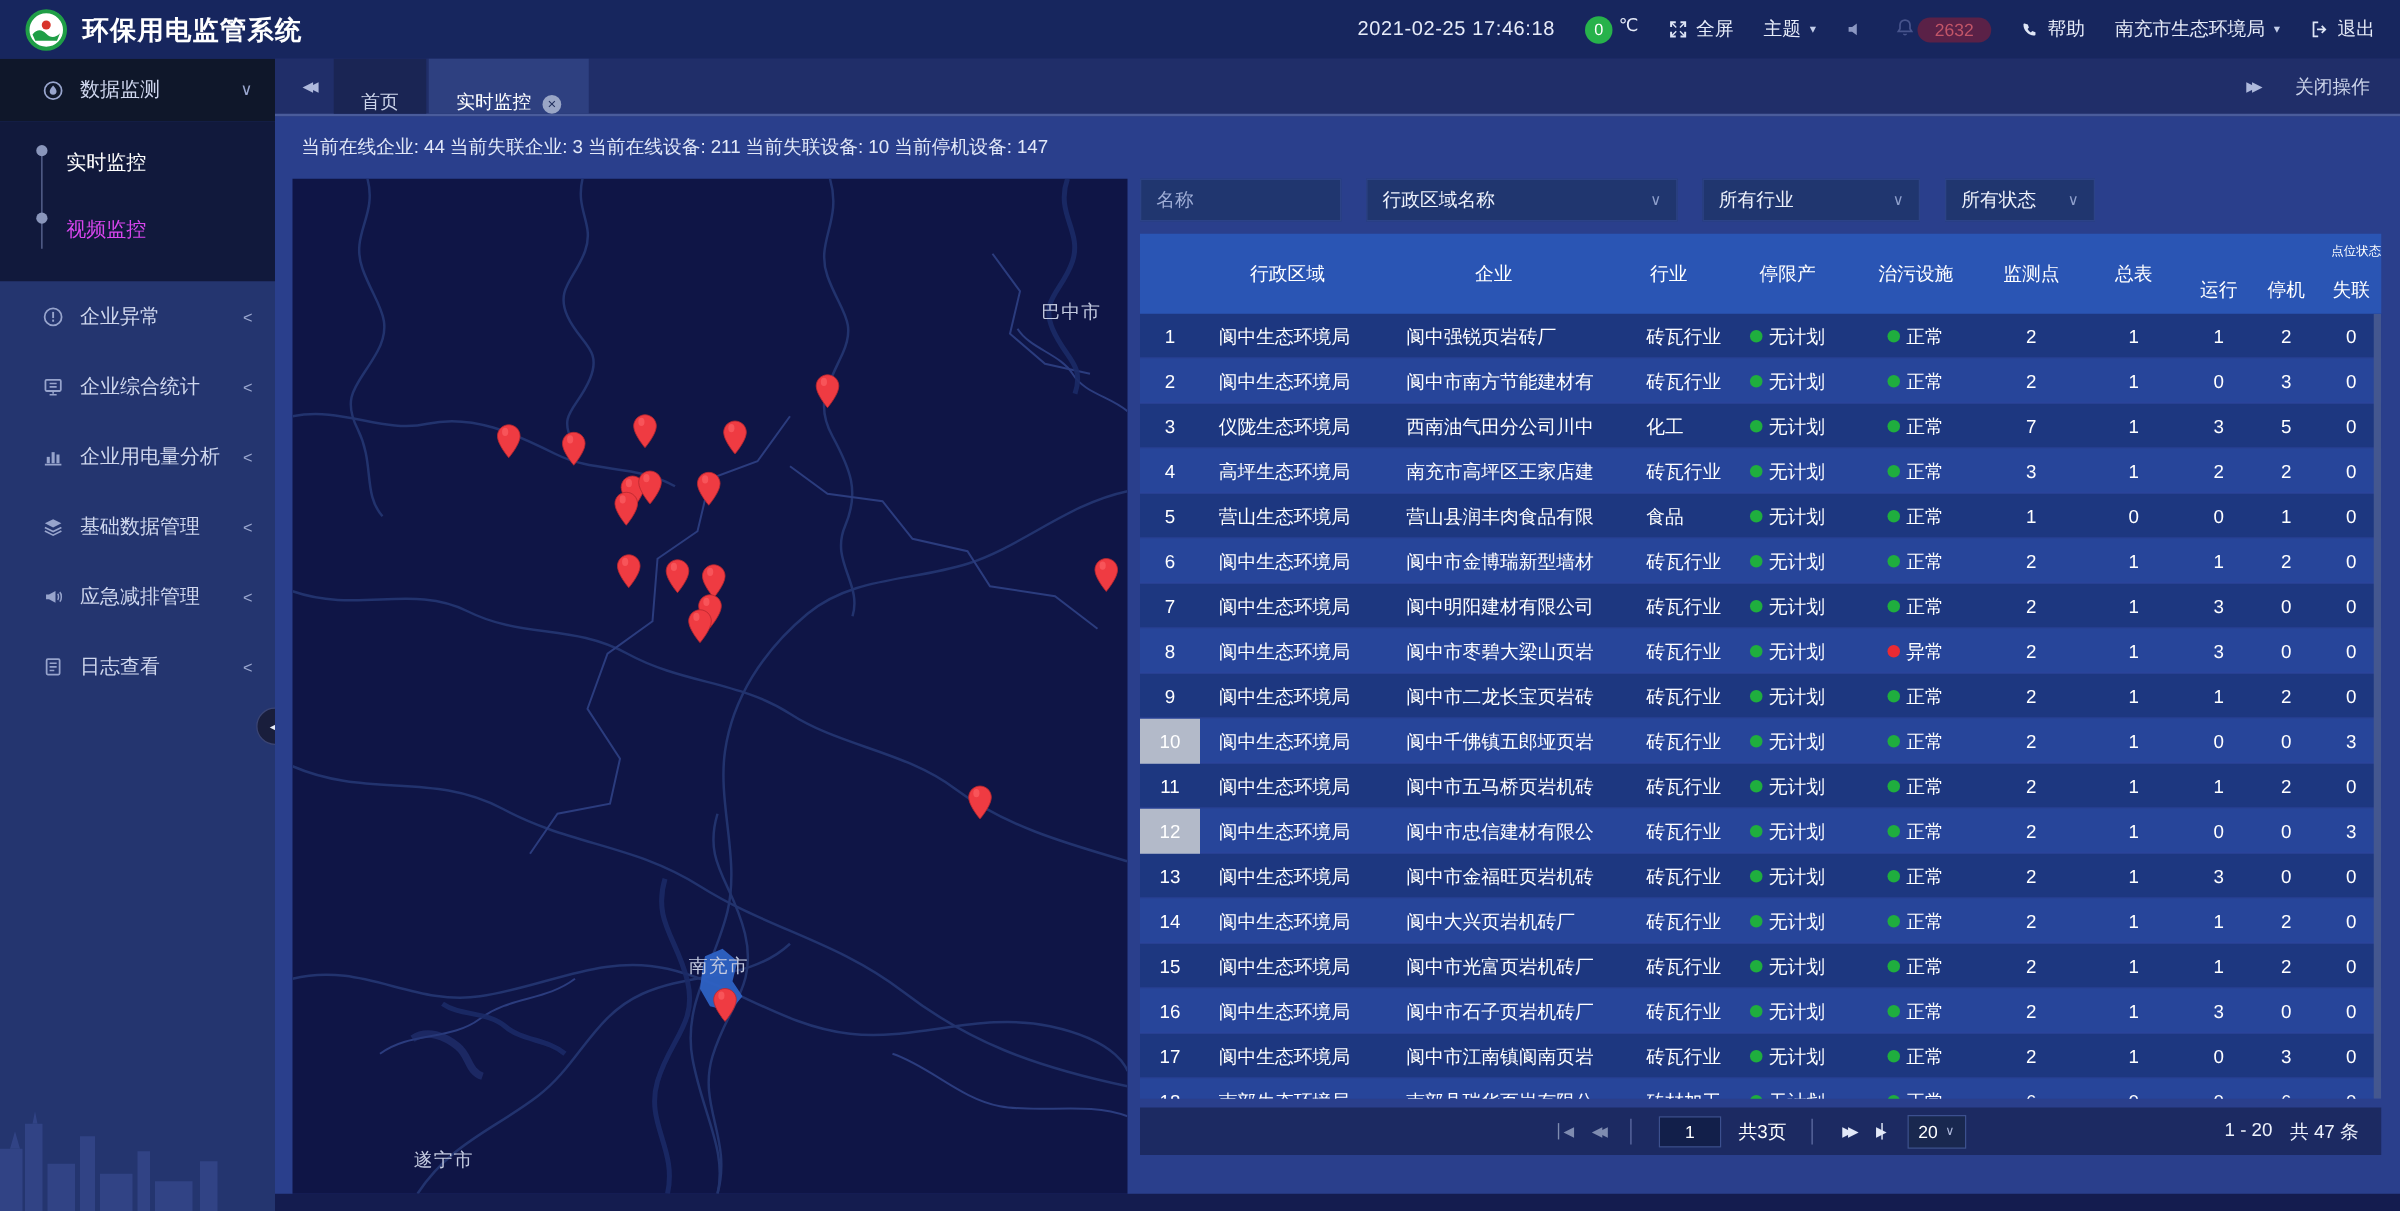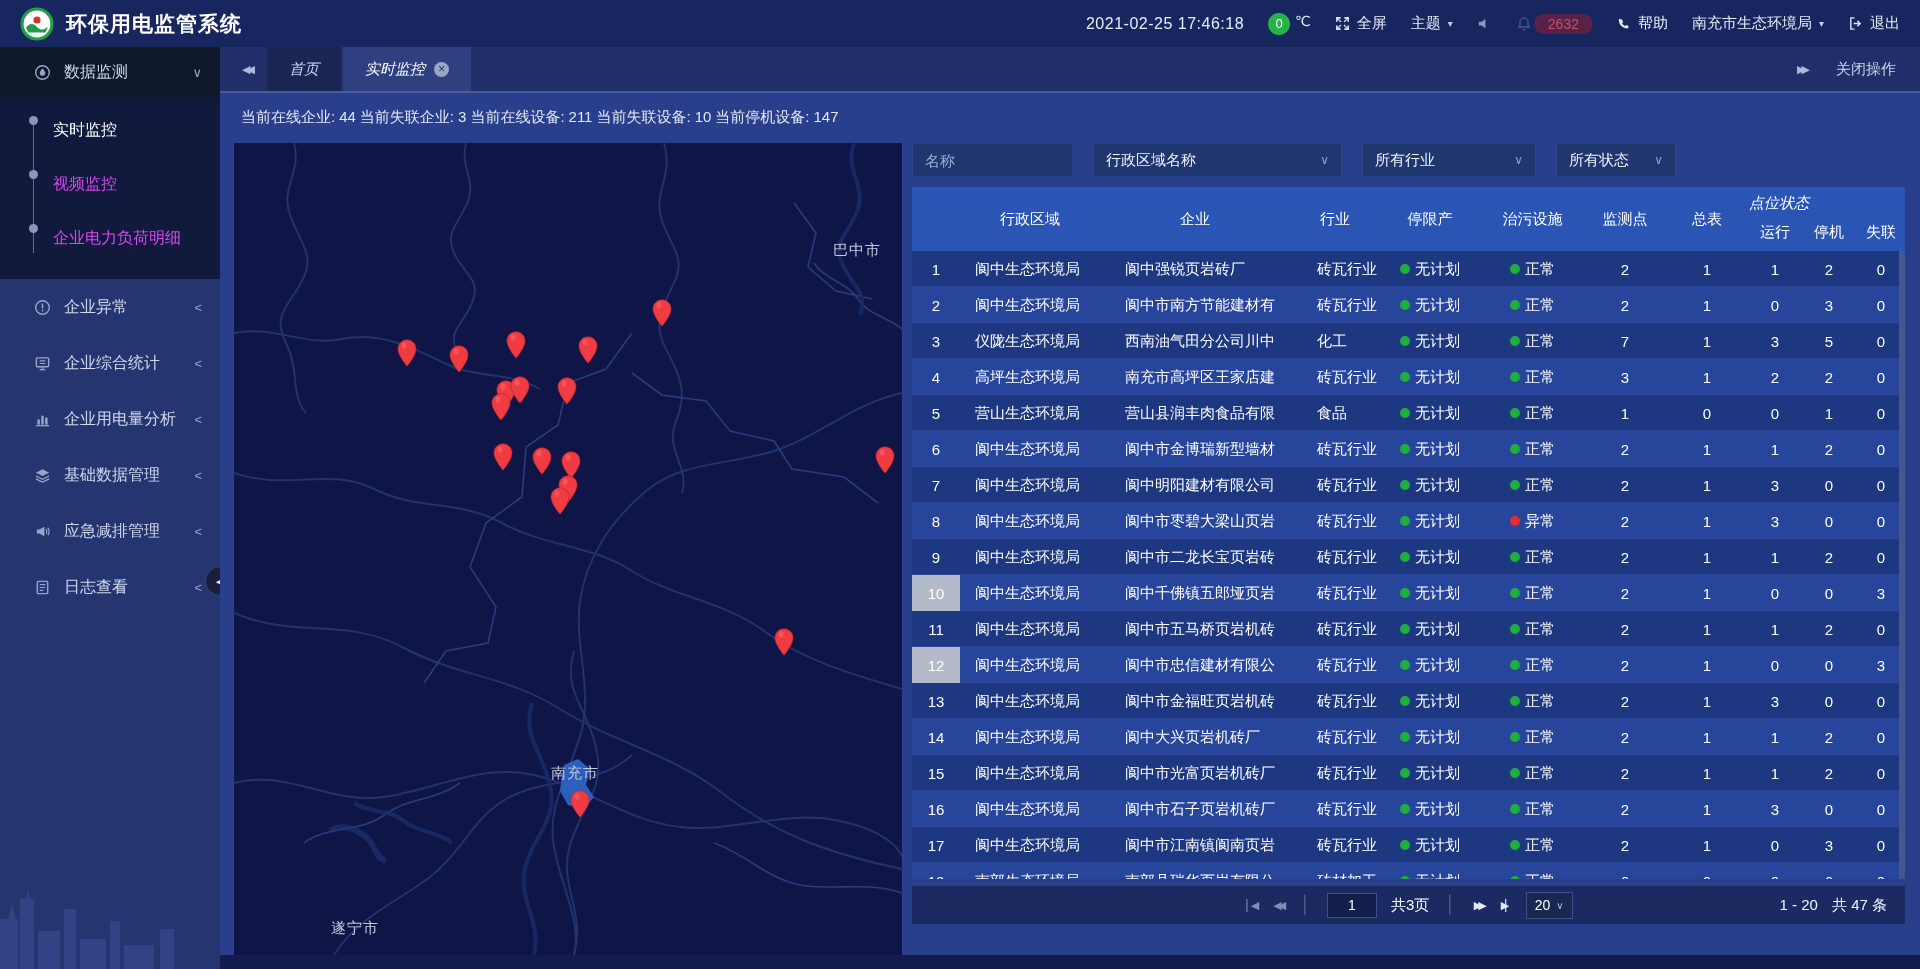--- a/index.html
+++ b/index.html
@@ -17,21 +17,21 @@
   .app-title{font-size:21px;font-weight:bold;letter-spacing:1px;margin:0;color:#fff;}
   .header-right{margin-left:auto;display:flex;align-items:center;gap:24px;font-size:15px;color:#e7ecf9;}
   .datetime{font-size:16px;letter-spacing:.5px;}
   .temp{display:flex;align-items:center;gap:5px;}
   .temp-badge{width:22px;height:22px;border-radius:50%;background:#27b24b;color:#fff;font-size:13px;display:flex;align-items:center;justify-content:center;}
   .temp-unit{font-size:14px;position:relative;top:-3px;}
   .hbtn{display:flex;align-items:center;gap:7px;cursor:pointer;white-space:nowrap;}
   .hbtn svg{color:#dfe6f6;}
   .caret{font-size:10px;color:#c3cdea;}
   .mute svg{color:#8b97c2;}
-  .notif{display:flex;align-items:center;gap:2px;}
+  .notif{display:flex;align-items:flex-start;gap:2px;}
   .notif .bell{color:#47548c;}
   .notif-badge{background:#5a2147;color:#c25568;border-radius:11px;padding:2px 14px;font-size:14px;}
 
   
   .main{display:flex;height:922px;}
   aside.sidebar{width:220px;flex:0 0 220px;background:#24356f;position:relative;overflow:hidden;}
   .content{flex:1;background:#2a3f8c;display:flex;flex-direction:column;min-width:0;}
 
   
   .side-item{height:56px;display:flex;align-items:center;padding:0 18px 0 34px;box-sizing:border-box;color:#cfd7ee;font-size:16px;cursor:pointer;}
@@ -41,21 +41,21 @@
   .side-sub{background:#11193c;position:relative;padding:6px 0 14px 0;}
   .side-sub .rail{position:absolute;left:33px;top:26px;bottom:26px;width:1px;background:#626e99;}
   .sub-item{height:54px;display:flex;align-items:center;padding-left:53px;position:relative;color:#d946ef;font-size:16px;cursor:pointer;}
   .sub-item .dot{position:absolute;left:29px;top:50%;margin-top:-14px;width:9px;height:9px;border-radius:50%;background:#8a96bb;}
   .sub-item.active{color:#ffffff;}
   .skyline{position:absolute;bottom:0;left:0;width:220px;opacity:.5;}
 
   
   .tabbar{height:46px;background:#202e69;display:flex;align-items:stretch;border-bottom:2px solid #4a5c9b;box-sizing:border-box;}
   .tab-arrow{display:flex;align-items:center;padding:0 16px 0 22px;color:#aeb9dc;font-size:11px;letter-spacing:-4px;cursor:pointer;}
-  .tab{display:flex;align-items:center;padding:0 22px;font-size:15px;color:#ccd4ea;background:#1a2554;margin-right:2px;cursor:pointer;white-space:nowrap;font-style:italic;}
+  .tab{display:flex;align-items:flex-end;padding:0 22px;font-size:15px;color:#ccd4ea;background:#1a2554;margin-right:2px;cursor:pointer;white-space:nowrap;}
   .tab.active{background:#2e4080;color:#fff;}
   .tab-close{margin-left:9px;width:15px;height:15px;border-radius:50%;background:#9aa6c6;color:#23315f;font-size:12px;line-height:15px;text-align:center;}
   .tabbar-right{margin-left:auto;display:flex;align-items:center;gap:30px;padding-right:24px;color:#ccd4ea;font-size:15px;}
 
   
   .status-bar{height:48px;display:flex;align-items:center;padding-left:17px;font-size:15px;color:#e2e8f8;}
   .status-item span{margin-left:4px;}
 
   
   .work{height:814px;display:flex;padding:2px 0 0 14px;box-sizing:border-box;gap:10px;}
@@ -73,21 +73,21 @@
   .f-select{display:flex;align-items:center;background:#20366f;border:1px solid #2c4386;padding:0 12px;box-sizing:border-box;font-size:15px;color:#eef2fc;cursor:pointer;}
   .f-select .sel-caret{margin-left:auto;color:#8fa0cc;font-size:12px;padding-left:14px;}
   .f-region{width:249px;}
   .f-industry{width:174px;}
   .f-status{width:120px;}
 
   .grid-cols{display:grid;grid-template-columns:48px 140px 190px 90px 100px 105px 80px 84px 52px 56px 48px;}
   .tbl-header{height:64px;background:#2a55b4;position:relative;font-size:15px;color:#fff;}
   .tbl-header .hcell{display:flex;align-items:center;justify-content:center;height:64px;}
   .tbl-header .hcell.sub{align-items:flex-end;padding-bottom:9px;box-sizing:border-box;}
-  .group-label{position:absolute;right:0;top:7px;width:156px;text-align:left;font-style:italic;font-size:15px;}
+  .group-label{position:absolute;right:0;top:7px;width:156px;text-align:right;font-size:10px;}
 
   .tbl-body{height:628px;overflow:hidden;position:relative;}
   .t-row{height:36px;font-size:15px;color:#fff;align-items:center;border-bottom:1px solid #2e459b;box-sizing:border-box;cursor:pointer;}
   .t-row.odd{background:#1d3780;}
   .t-row.even{background:#27459a;}
   .t-cell{display:flex;align-items:center;justify-content:center;height:36px;overflow:hidden;white-space:nowrap;}
   .t-cell.left{justify-content:flex-start;}
   .c-region{padding-left:15px;}
   .c-company{padding-left:25px;}
   .c-industry{padding-left:27px;}
@@ -191,24 +191,20 @@
           <div class="side-sub">
             <div class="rail"></div>
             <div class="sub-item active">
               <span class="dot"></span>
               <span>实时监控</span>
             </div>
             <div class="sub-item">
               <span class="dot"></span>
               <span>视频监控</span>
             </div>
-            <div class="sub-item">
-              <span class="dot"></span>
-              <span>企业电力负荷明细</span>
-            </div>
           </div>
           <div class="side-item">
             <span class="s-icon">
               <svg viewBox="0 0 18 18" width="17" height="17">
                 <circle cx="9" cy="9" r="7.2" fill="none" stroke="currentColor" stroke-width="1.5"></circle>
                 <rect x="8.2" y="4.8" width="1.6" height="5.2" fill="currentColor"></rect>
                 <rect x="8.2" y="11.3" width="1.6" height="1.8" fill="currentColor"></rect>
               </svg>
             </span>
             <span>企业异常</span>

